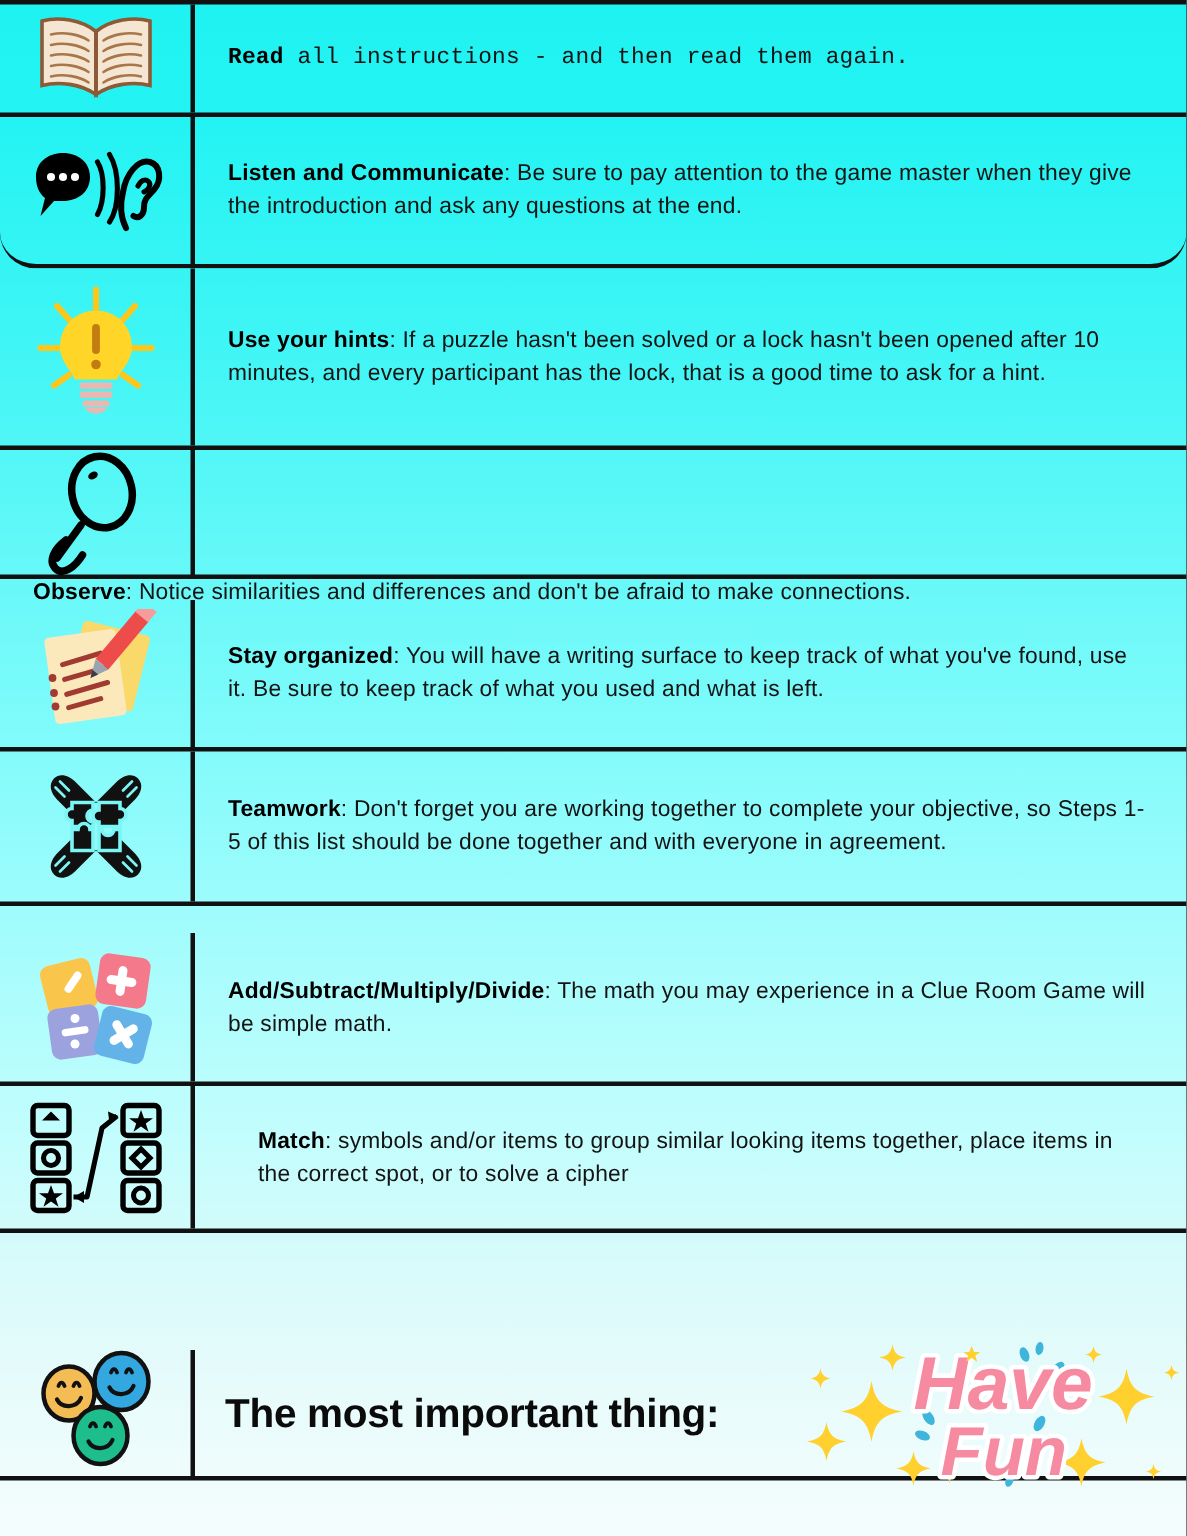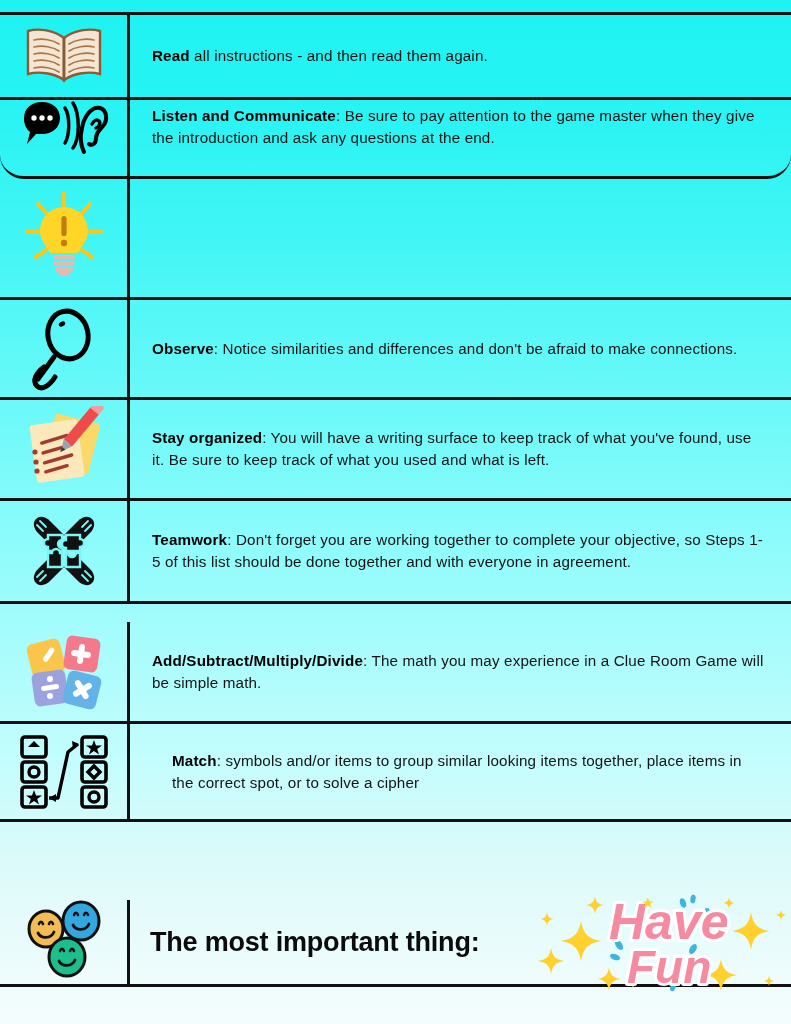--- a/index.html
+++ b/index.html
@@ -71,21 +71,21 @@
     transform:translateY(-50%);
     width:268px; height:118px;text-decoration:underline;
   }
   svg{ display:block; }
 </style>
 </head>
 <body>
 
 <div id="sheet">
 
-  <div class="row first" style="top:12px;height:88px;">
+  <div class="row first" style="top:0px;height:78px;font-family:Liberation Mono, monospace;">
     <div class="icon-cell">
       <span>
         <svg width="86" height="62" viewBox="0 0 86 62">
           <path d="M43 13 C33 5 18 3 7 6 L7 49 C18 46 33 48 43 55 Z" fill="#F5E6D3" stroke="#8C5A34" stroke-width="2.4"></path>
           <path d="M43 13 C53 5 68 3 79 6 L79 49 C68 46 53 48 43 55 Z" fill="#F5E6D3" stroke="#8C5A34" stroke-width="2.4"></path>
           <path d="M43 13 L43 55" stroke="#8C5A34" stroke-width="2.6" fill="none"></path>
           <g stroke="#A9764A" stroke-width="1.7" fill="none" stroke-linecap="round">
             <path d="M13 15 C22 13 32 15 38 19"></path>
             <path d="M13 22 C22 20 32 22 38 26"></path>
             <path d="M13 29 C22 27 32 29 38 33"></path>
@@ -143,23 +143,26 @@
           <path d="M43 18 C57 18 67 29 67 42 C67 52 60 57 57 64 L29 64 C26 57 19 52 19 42 C19 29 29 18 43 18 Z" fill="#FFD628"></path>
           <rect x="32" y="66" width="22" height="4.4" rx="2" fill="#E9B8B0"></rect>
           <rect x="32" y="72" width="22" height="4.4" rx="2" fill="#E9B8B0"></rect>
           <rect x="34" y="78" width="18" height="4.4" rx="2" fill="#E9B8B0"></rect>
           <path d="M36 83 C38 88 48 88 50 83" fill="#E9B8B0"></path>
           <rect x="40.4" y="27" width="5.2" height="20" rx="2.6" fill="#C27C12"></rect>
           <circle cx="43" cy="54" r="3.2" fill="#C27C12"></circle>
         </svg>
       </span>
     </div>
-  </div>
-
-  <div class="row" style="top:300px;height:100px;">
+    <div class="text-cell">
+      <p><b>Use your hints</b><span>: If a puzzle hasn't been solved or a lock hasn't been opened after 10 minutes, and every participant has the lock, that is a good time to ask for a hint.</span></p>
+    </div>
+  </div>
+
+  <div class="row" style="top:300px;height:86px;flex-direction:column;">
     <div class="icon-cell">
       <span>
         <svg width="72" height="84" viewBox="0 0 72 84">
           <ellipse cx="40" cy="28" rx="20" ry="24" transform="rotate(-12 40 28)" fill="none" stroke="#000" stroke-width="5"></ellipse>
           <ellipse cx="34" cy="17" rx="3.4" ry="2.4" transform="rotate(-30 34 17)" fill="#000"></ellipse>
           <path d="M26 50 L10 72" stroke="#000" stroke-width="5" stroke-linecap="round" fill="none"></path>
           <path d="M16 60 C8 66 4 74 9 79 C14 84 22 78 27 70" fill="none" stroke="#000" stroke-width="5" stroke-linecap="round"></path>
         </svg>
       </span>
     </div>

